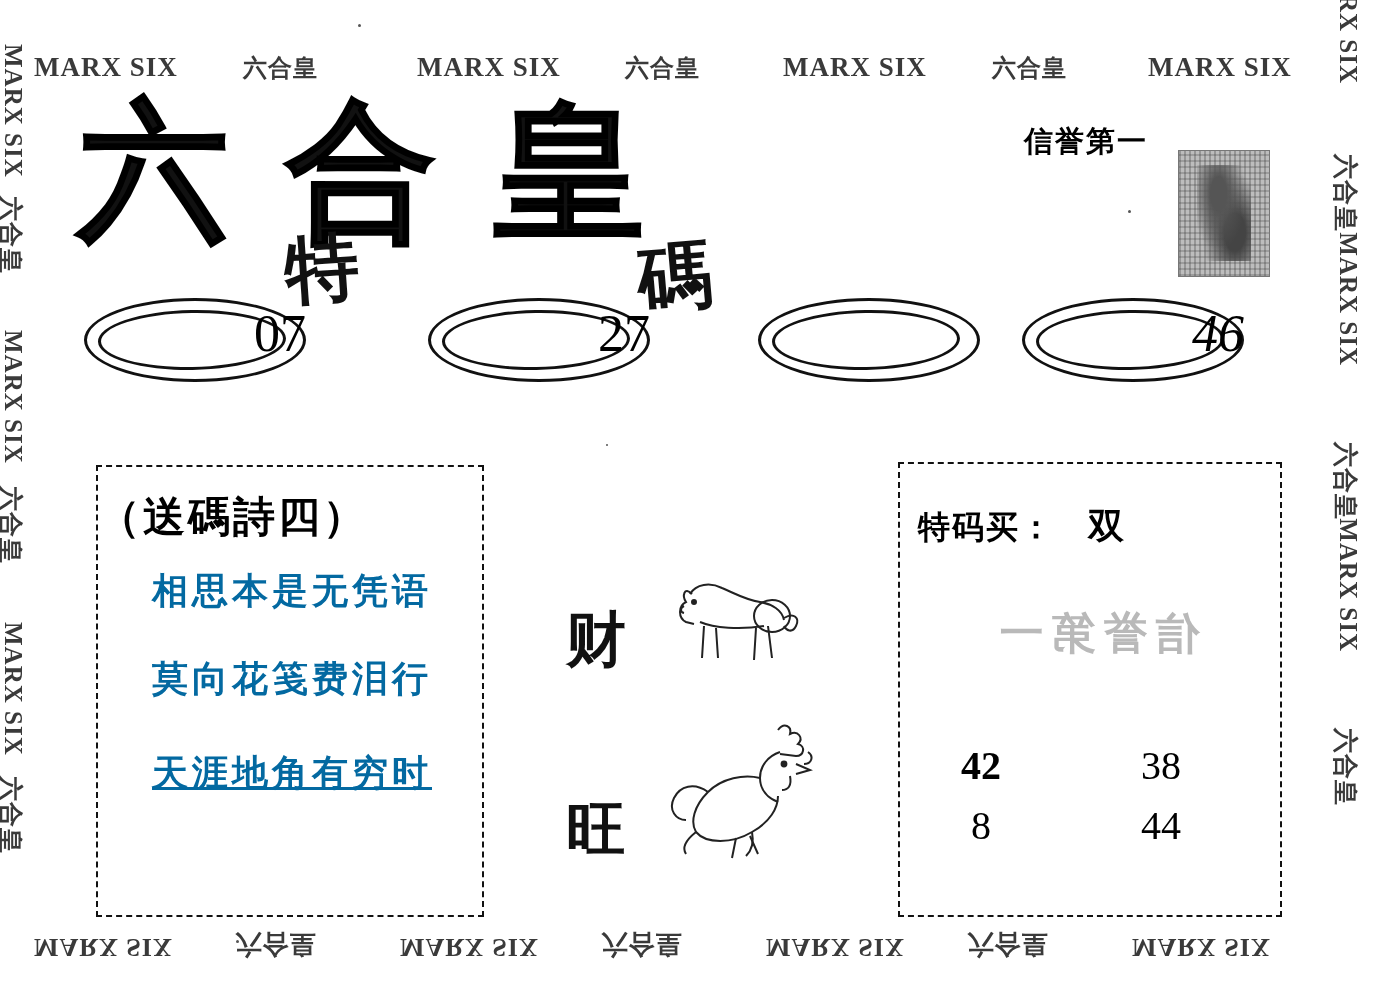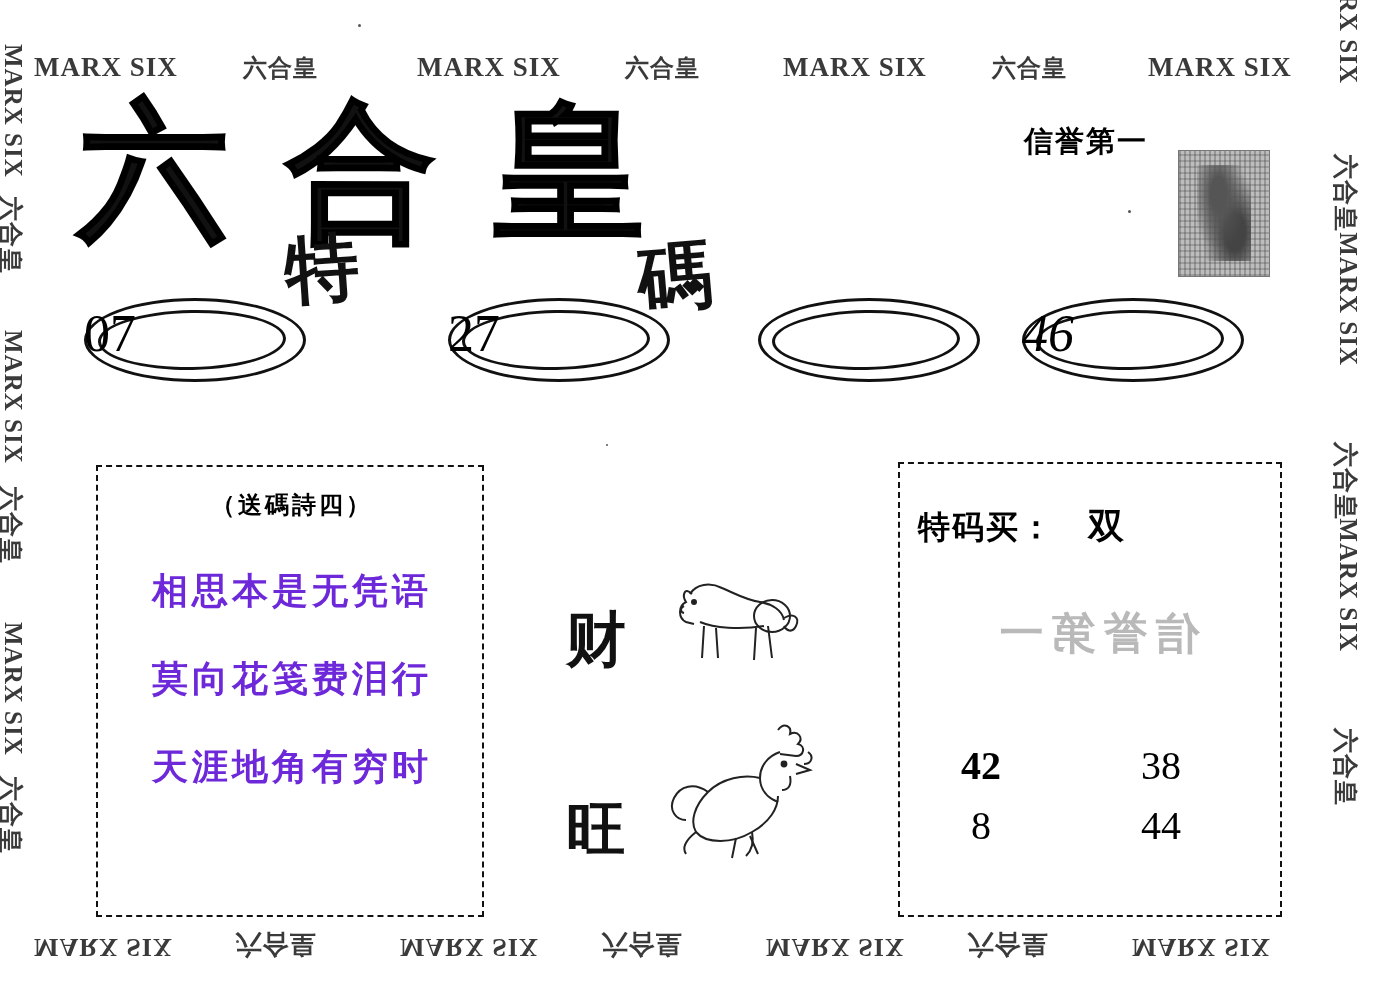--- a/index.html
+++ b/index.html
@@ -147,56 +147,56 @@
     border: 3px solid #111;
     border-radius: 50%;
     box-sizing: border-box;
   }
   .ellipse-outer { left: 0; top: 2px; width: 222px; height: 84px; }
   .ellipse-inner { left: 14px; top: 14px; width: 188px; height: 60px; transform: rotate(-1deg); }
   .num-text {
     position: absolute;
     left: 0; top: 8px;
     width: 222px;
-    text-align: left;
+    text-align: right;
     font-size: 52px;
     font-family: "Liberation Serif", serif;
     font-weight: normal;
   }
 
   
   .poem-box {
     position: absolute;
     left: 96px;
     top: 465px;
     width: 388px;
     height: 452px;
     border: 2px dashed #111;
     box-sizing: border-box;
   }
   .poem-title {
     position: absolute;
     left: 0; top: 22px;
     width: 388px;
-    text-align: center;
-    font-size: 24px;
+    text-align: left;
+    font-size: 42px;
     font-weight: bold;
     font-family: "DejaVu Sans", sans-serif;
     letter-spacing: 3px;
   }
   .poem-line {
     position: absolute;
     left: 0;
     width: 388px;
     text-align: center;
     font-size: 36px;
     font-weight: bold;
     font-family: "DejaVu Sans", sans-serif;
     letter-spacing: 4px;
-    color: #6d28d9;
+    color: #0369a1;
   }
 
   .zodiac-title {
     position: absolute;
     left: 560px;
     top: 488px;
     width: 330px;
     text-align: center;
     font-size: 34px;
     font-weight: bold;
@@ -318,41 +318,41 @@
   <div class="sub-ma">碼</div>
   <div class="issue">信誉第一</div>
   <div class="stamp"></div>
 
   <div class="num-row">
     <div class="num-cell" style="left:84px;">
       <div class="ellipse-outer"></div>
       <div class="ellipse-inner"></div>
       <div class="num-text">07</div>
     </div>
-    <div class="num-cell" style="left:448px;">
+    <div class="num-cell" style="left:428px;">
       <div class="ellipse-outer"></div>
       <div class="ellipse-inner"></div>
       <div class="num-text">27</div>
     </div>
     <div class="num-cell" style="left:758px;">
       <div class="ellipse-outer"></div>
       <div class="ellipse-inner"></div>
     </div>
     <div class="num-cell" style="left:1022px;font-style:italic;">
       <div class="ellipse-outer"></div>
       <div class="ellipse-inner"></div>
       <div class="num-text">46</div>
     </div>
   </div>
 
   <div class="poem-box">
     <div class="poem-title">（送碼詩四）</div>
     <div class="poem-line" style="top:100px;">相思本是无凭语</div>
     <div class="poem-line" style="top:188px;">莫向花笺费泪行</div>
-    <div class="poem-line" style="top:276px;">天涯地角有穷时</div>
+    <div class="poem-line" style="top:282px;text-decoration:underline;">天涯地角有穷时</div>
   </div>
 
   <div class="zodiac-word" style="top:600px;">财</div>
   <div class="zodiac-word" style="top:790px;">旺</div>
 
   <svg class="animal" style="left:660px; top:572px;" width="150" height="110" viewBox="0 0 150 110">
     <g fill="none" stroke="#222" stroke-width="2">
       <path d="M32 22 C24 14 22 24 26 30 C18 34 18 46 26 50 L34 52"></path>
       <path d="M30 22 C36 12 50 10 62 16 C76 22 86 28 100 30 C112 32 122 38 124 48"></path>
       <ellipse cx="112" cy="44" rx="18" ry="16"></ellipse>

